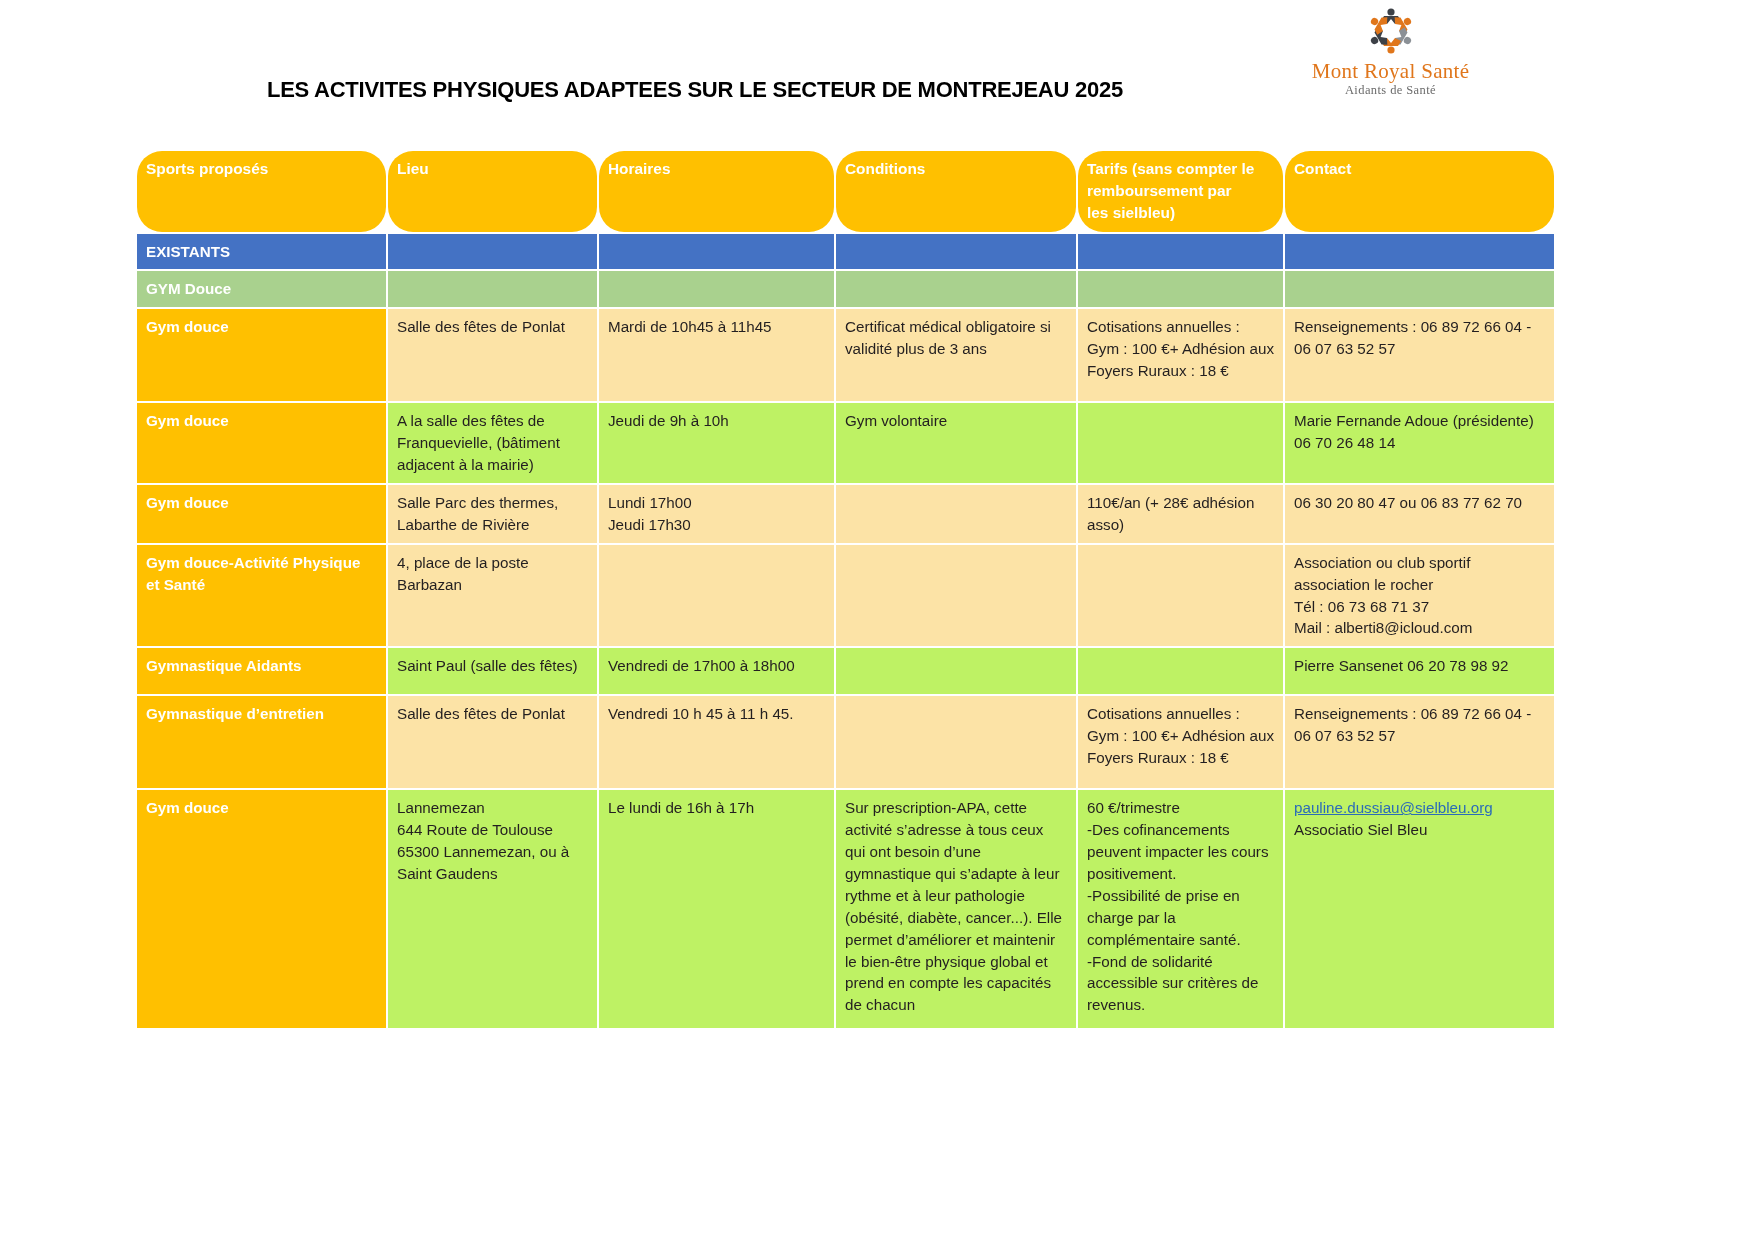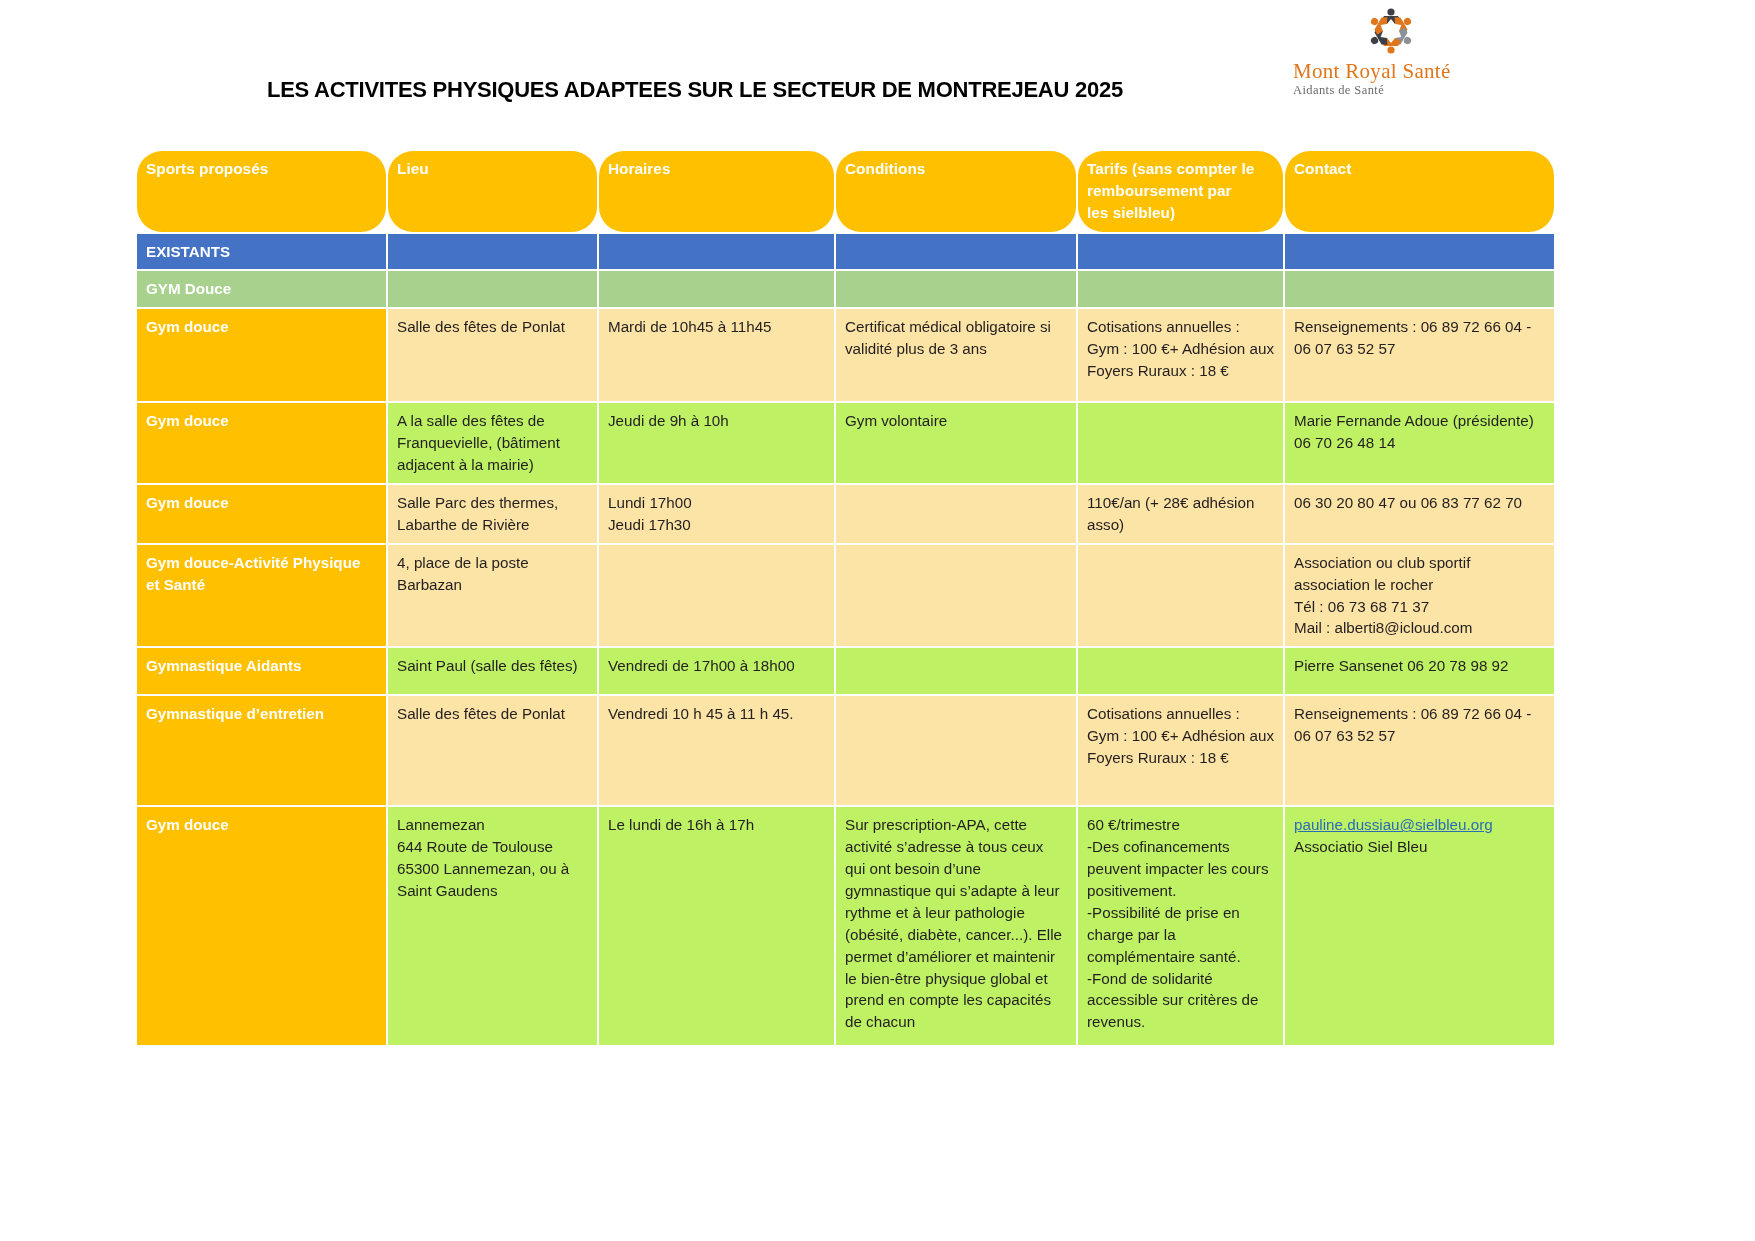--- a/index.html
+++ b/index.html
@@ -15,20 +15,21 @@
     position: relative;
     overflow: hidden;
   }
 
   
   .logo-block {
     position: absolute;
     top: 4px;
     left: 1293px;
     width: 195px;
+    text-align: center;
   }
   .logo-mark {
     width: 104px;
     height: 54px;
     margin: 0 auto 2px auto;
     position: relative;
   }
   .logo-mark svg { display: block; }
   .logo-name {
     font-family: "Liberation Serif", serif;
@@ -262,21 +263,21 @@
 
       <tr class="tone-b" style="height:46px">
         <td class="sport">Gymnastique Aidants</td>
         <td class="body">Saint Paul (salle des fêtes)</td>
         <td class="body">Vendredi de 17h00 à 18h00</td>
         <td class="body"></td>
         <td class="body"></td>
         <td class="body">Pierre Sansenet 06 20 78 98 92</td>
       </tr>
 
-      <tr class="tone-a" style="height:109px">
+      <tr class="tone-a" style="height:92px">
         <td class="sport">Gymnastique d’entretien</td>
         <td class="body">Salle des fêtes de Ponlat</td>
         <td class="body">Vendredi 10 h 45 à 11 h 45.</td>
         <td class="body"></td>
         <td class="body">Cotisations annuelles : Gym : 100 €+ Adhésion aux Foyers Ruraux : 18 €</td>
         <td class="body">Renseignements : 06 89 72 66 04 - 06 07 63 52 57</td>
       </tr>
 
       <tr class="tone-b" style="height:238px">
         <td class="sport">Gym douce</td>

